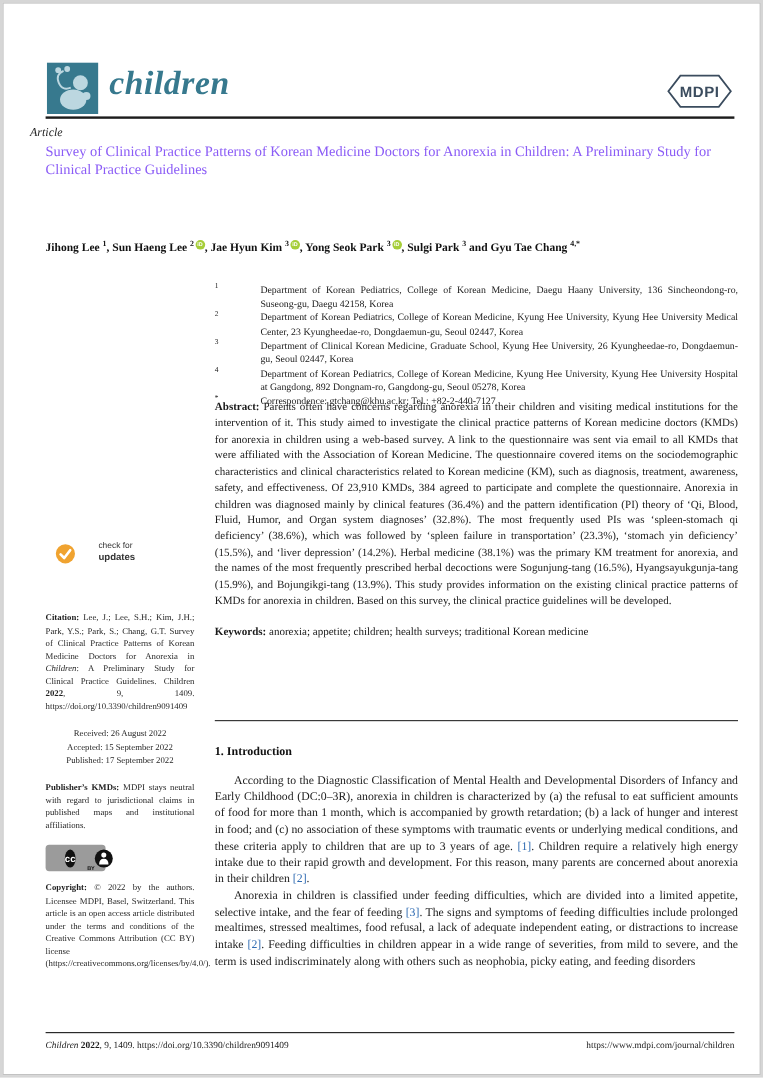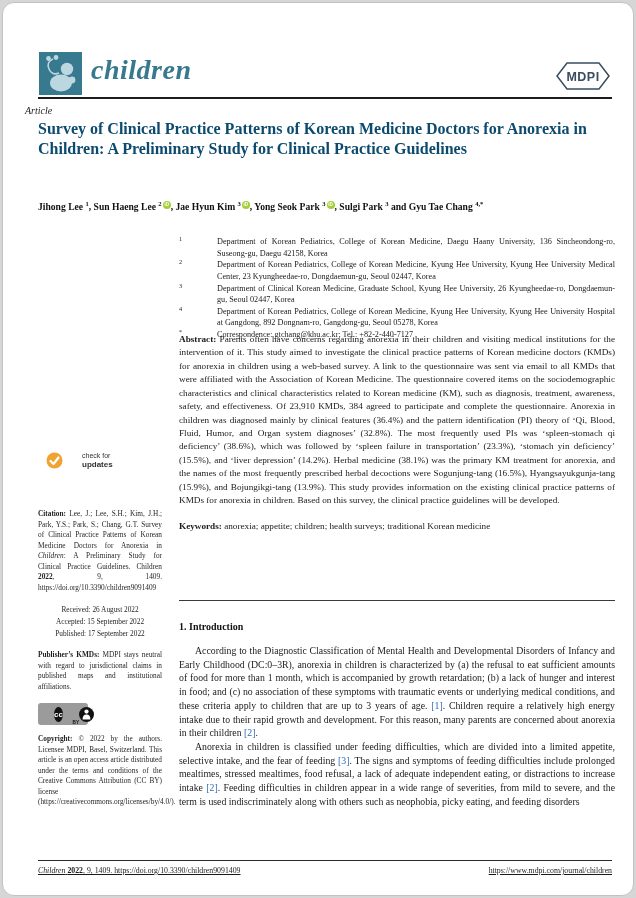--- a/index.html
+++ b/index.html
@@ -1,29 +1,29 @@
 <!DOCTYPE html>
 <html><head>
 <meta charset="utf-8">
 <style>
   html,body{margin:0;padding:0;}
   body{width:636px;height:898px;background:#d6d6d6;font-family:"Liberation Serif",serif;}
   .page{position:relative;width:632px;height:894px;margin:2px auto;background:#ffffff;
-        border:1px solid #c2c2c2;border-radius:12px;box-sizing:border-box;overflow:hidden;color:#1a1a1a;}
+        border:1px solid #c2c2c2;border-radius:0;box-sizing:border-box;overflow:hidden;color:#1a1a1a;}
 
   
   .journal-logo-box{position:absolute;left:36px;top:49px;width:43px;height:43px;}
   .journal-name{position:absolute;left:88px;top:51px;font-size:28px;font-weight:bold;font-style:italic;
         color:#37798e;letter-spacing:0.5px;}
   .mdpi-logo{position:absolute;left:551px;top:57px;width:58px;height:32px;}
   .header-rule{position:absolute;left:35px;width:574px;top:94px;border-top:2px solid #1c1c1c;}
 
   .article-type{position:absolute;left:22px;top:102px;font-size:10px;font-style:italic;color:#222;}
-  .paper-title{position:absolute;left:35px;top:116px;width:578px;font-size:16px;font-weight:700;
-        line-height:1.28;color:#0c4a6e;}
+  .paper-title{position:absolute;left:35px;top:116px;width:578px;font-size:12px;font-weight:400;
+        line-height:1.28;color:#8b5cf6;}
   .authors-line{position:absolute;left:35px;top:197px;width:578px;font-size:9.6px;font-weight:700;color:#111;}
   .authors-line sup{font-size:6.6px;}
   .orcid{display:inline-block;width:8px;height:8px;border-radius:50%;background:#a6ce39;color:#fff;
         font-size:4.5px;font-family:"Liberation Sans",sans-serif;text-align:center;line-height:8px;
         vertical-align:super;margin-left:1px;}
 
   
   .affiliations{position:absolute;left:176px;top:233px;width:436px;font-size:8.2px;line-height:1.42;color:#1a1a1a;}
   .aff-row{display:flex;gap:23px;}
   .aff-marker{width:15px;flex:0 0 15px;font-size:6.2px;vertical-align:super;position:relative;top:-1px;}
@@ -56,21 +56,21 @@
         display:flex;align-items:center;justify-content:space-evenly;position:relative;}
   .cc-circle{width:15px;height:15px;border-radius:50%;background:#111;color:#fff;text-align:center;
         font-family:"Liberation Sans",sans-serif;font-size:8px;font-weight:bold;line-height:15px;margin-left:16px;}
   .cc-by-label{position:absolute;right:9px;bottom:-1px;font-size:4.6px;font-weight:bold;
         font-family:"Liberation Sans",sans-serif;color:#111;}
   .side-copyright{}
 
   
   .footer-rule{position:absolute;left:35px;width:574px;top:857px;border-top:1.2px solid #2a2a2a;}
   .footer{position:absolute;left:35px;width:574px;top:863px;display:flex;justify-content:space-between;
-        font-size:7.8px;color:#1a1a1a;text-decoration:underline;}
+        font-size:7.8px;color:#1a1a1a;}
 </style>
 </head>
 <body>
 
 <div class="page">
 
   <div class="journal-logo-box">
     <svg width="43" height="43" viewBox="0 0 43 43">
       <rect x="0" y="0" width="43" height="43" fill="#37798e"></rect>
       <path d="M14 7 q-7 3 -4 10 q3 7 10 4" fill="none" stroke="#bcd7e0" stroke-width="1.6"></path>

